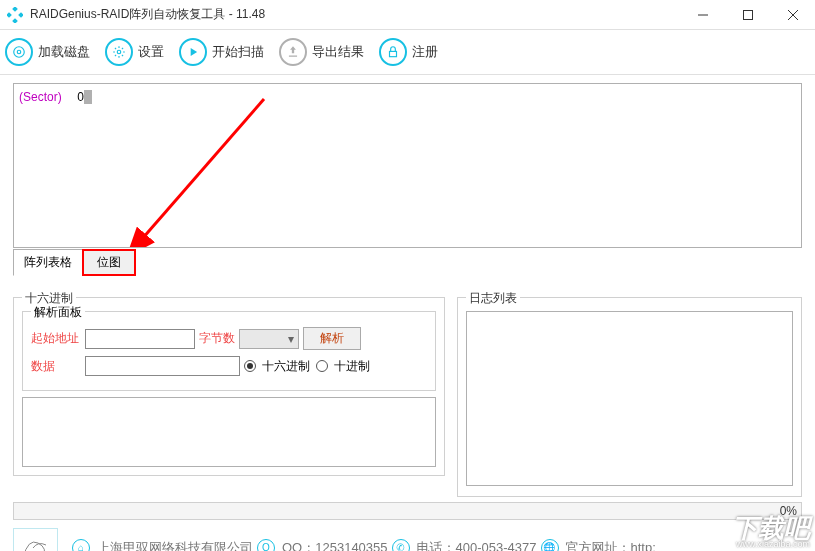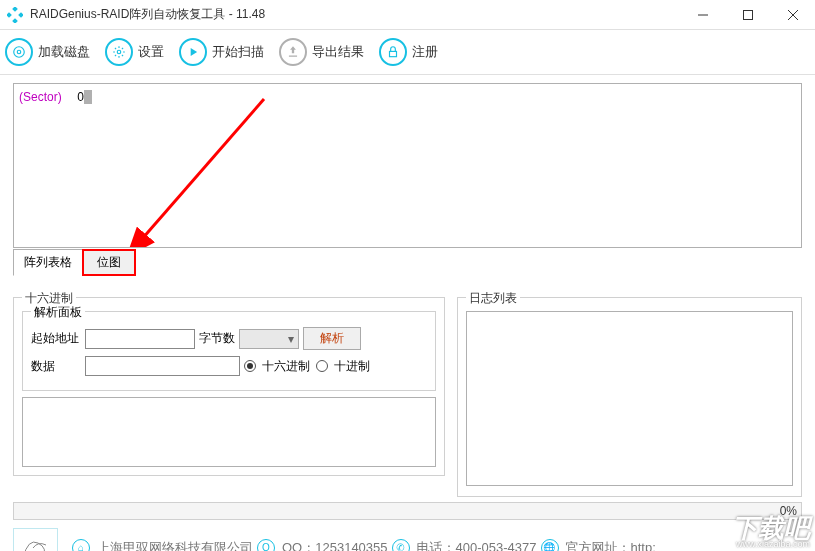--- a/index.html
+++ b/index.html
@@ -38,21 +38,21 @@
     .fieldset-body { margin-top: -12px; border-radius: 21px; }
     
     .left-panel { flex: 1; }
     .right-panel { width: 345px; }
     
     .inner-fieldset { border: 1px solid #d0d0d0; padding: 10px 8px 8px 8px; }
     .inner-title { position: relative; top: -18px; background: #fff; display: inline-block; padding: 0 3px; }
     .inner-body { margin-top: -12px; }
     
     .form-row { display: flex; align-items: center; margin-bottom: 6px; gap: 4px; }
-    .form-label { color: #000000; min-width: 50px; }
+    .form-label { color: #ef4444; min-width: 50px; }
     .text-input { border: 1px solid #888; height: 20px; padding: 0 3px; }
     .dropdown { width: 60px; height: 20px; background: #e8e8e8; border: 1px solid #aaa; position: relative; }
     .dropdown::after { content: "▾"; position: absolute; right: 4px; top: 2px; color: #666; }
     .btn { padding: 2px 16px; border: 1px solid #aaa; background: #f0f0f0; color: #c2410c; }
     .radio-group { display: flex; align-items: center; gap: 6px; }
     .radio { width: 12px; height: 12px; border-radius: 50%; border: 1px solid #555; display: inline-block; position: relative; }
     .radio.checked::after { content: ""; width: 6px; height: 6px; background: #333; border-radius: 50%; position: absolute; top: 2px; left: 2px; }
     
     .inner-box { border: 1px solid #b0b0b0; height: 70px; margin-top: 6px; }
     .log-box { border: 1px solid #b0b0b0; height: 175px; }

